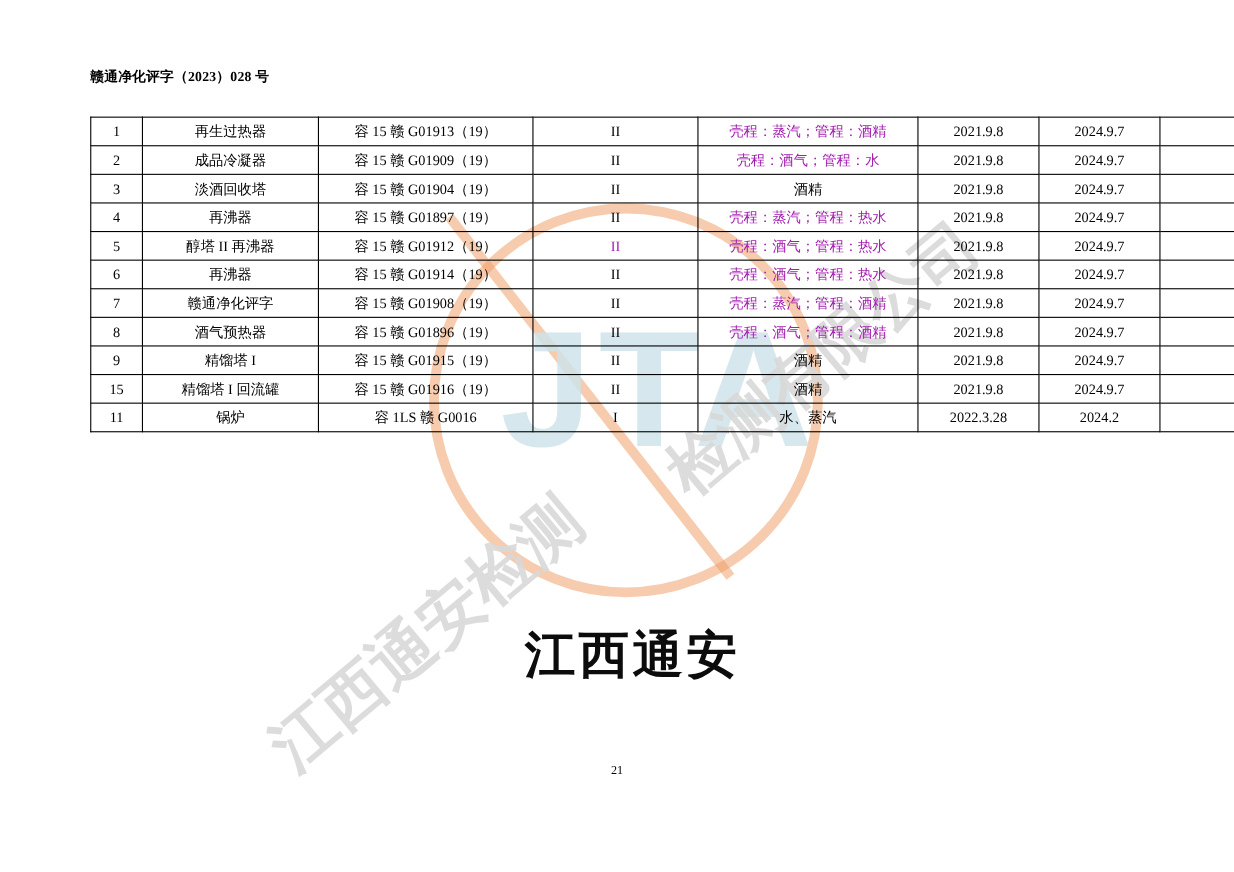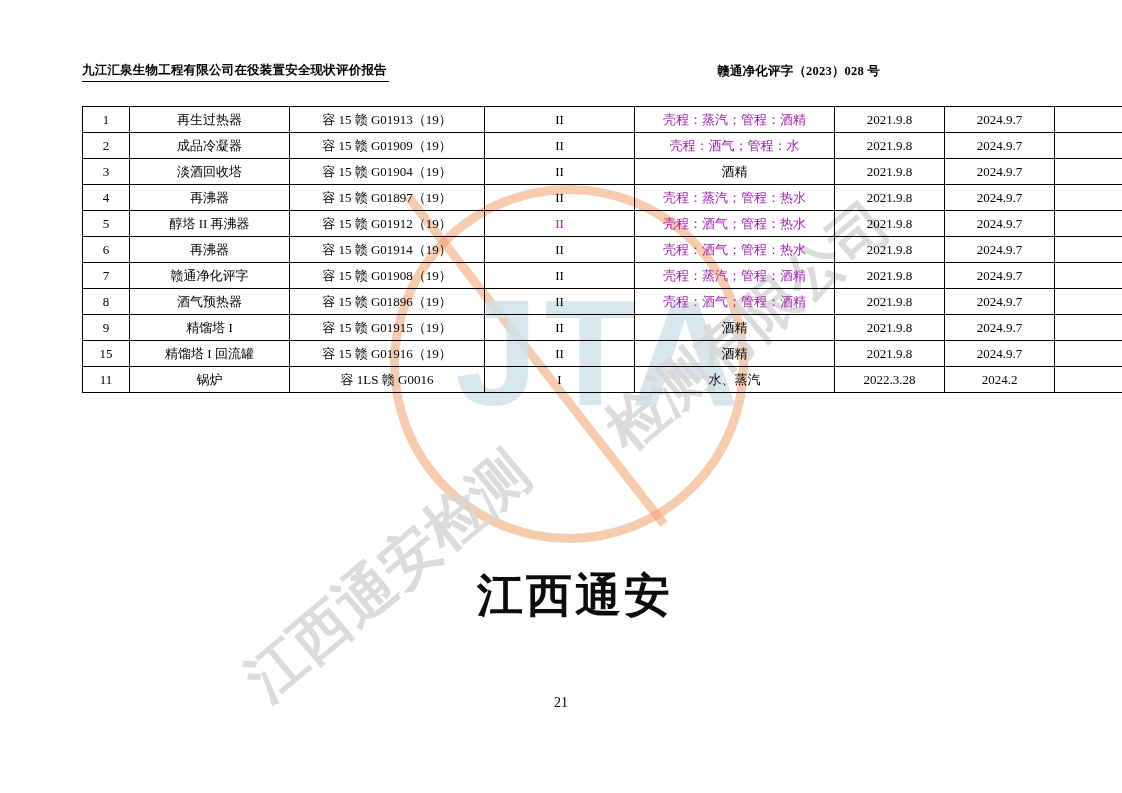--- a/index.html
+++ b/index.html
@@ -161,29 +161,28 @@
 
   .sup { font-size: 9px; vertical-align: super; }
 
   
   .page-number {
     position: absolute;
     top: 695px;
     left: 0;
     width: 1122px;
     text-align: center;
-    font-size: 14px;
+    font-size: 11px;
     z-index: 10;
   }
 </style>
 </head>
 <body>
 
 <div class="header">
-  <div class="left">九江汇泉生物工程有限公司在役装置安全现状评价报告</div>
   <div class="right">赣通净化评字（2023）028 号</div>
 </div>
 
 <div class="watermark">
   <div class="wm-circle"></div>
   <div class="wm-slash"></div>
   <div class="wm-jta">JTA</div>
   <div class="wm-main">江西通安</div>
   <div class="wm-diag wm-diag-1">江西通安检测</div>
   <div class="wm-diag wm-diag-2">检测有限公司</div>

